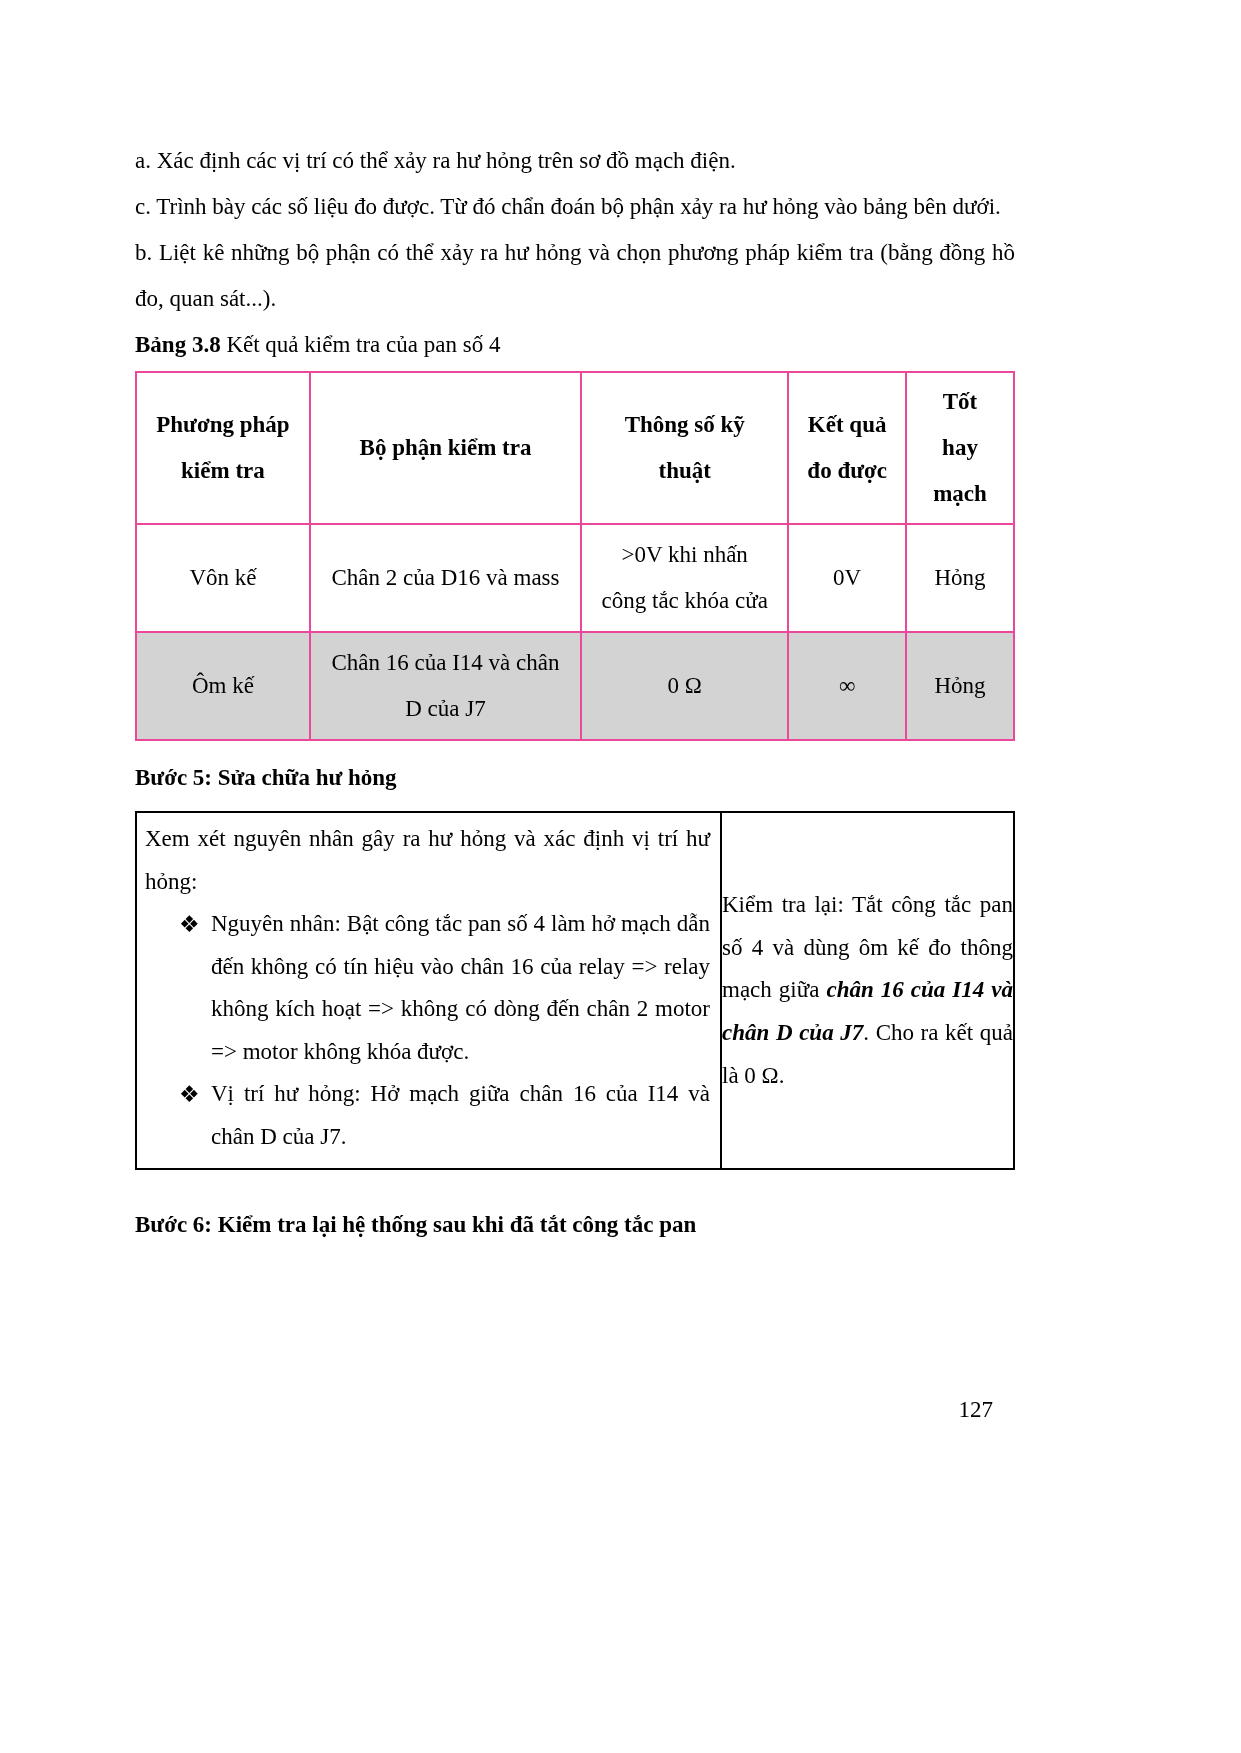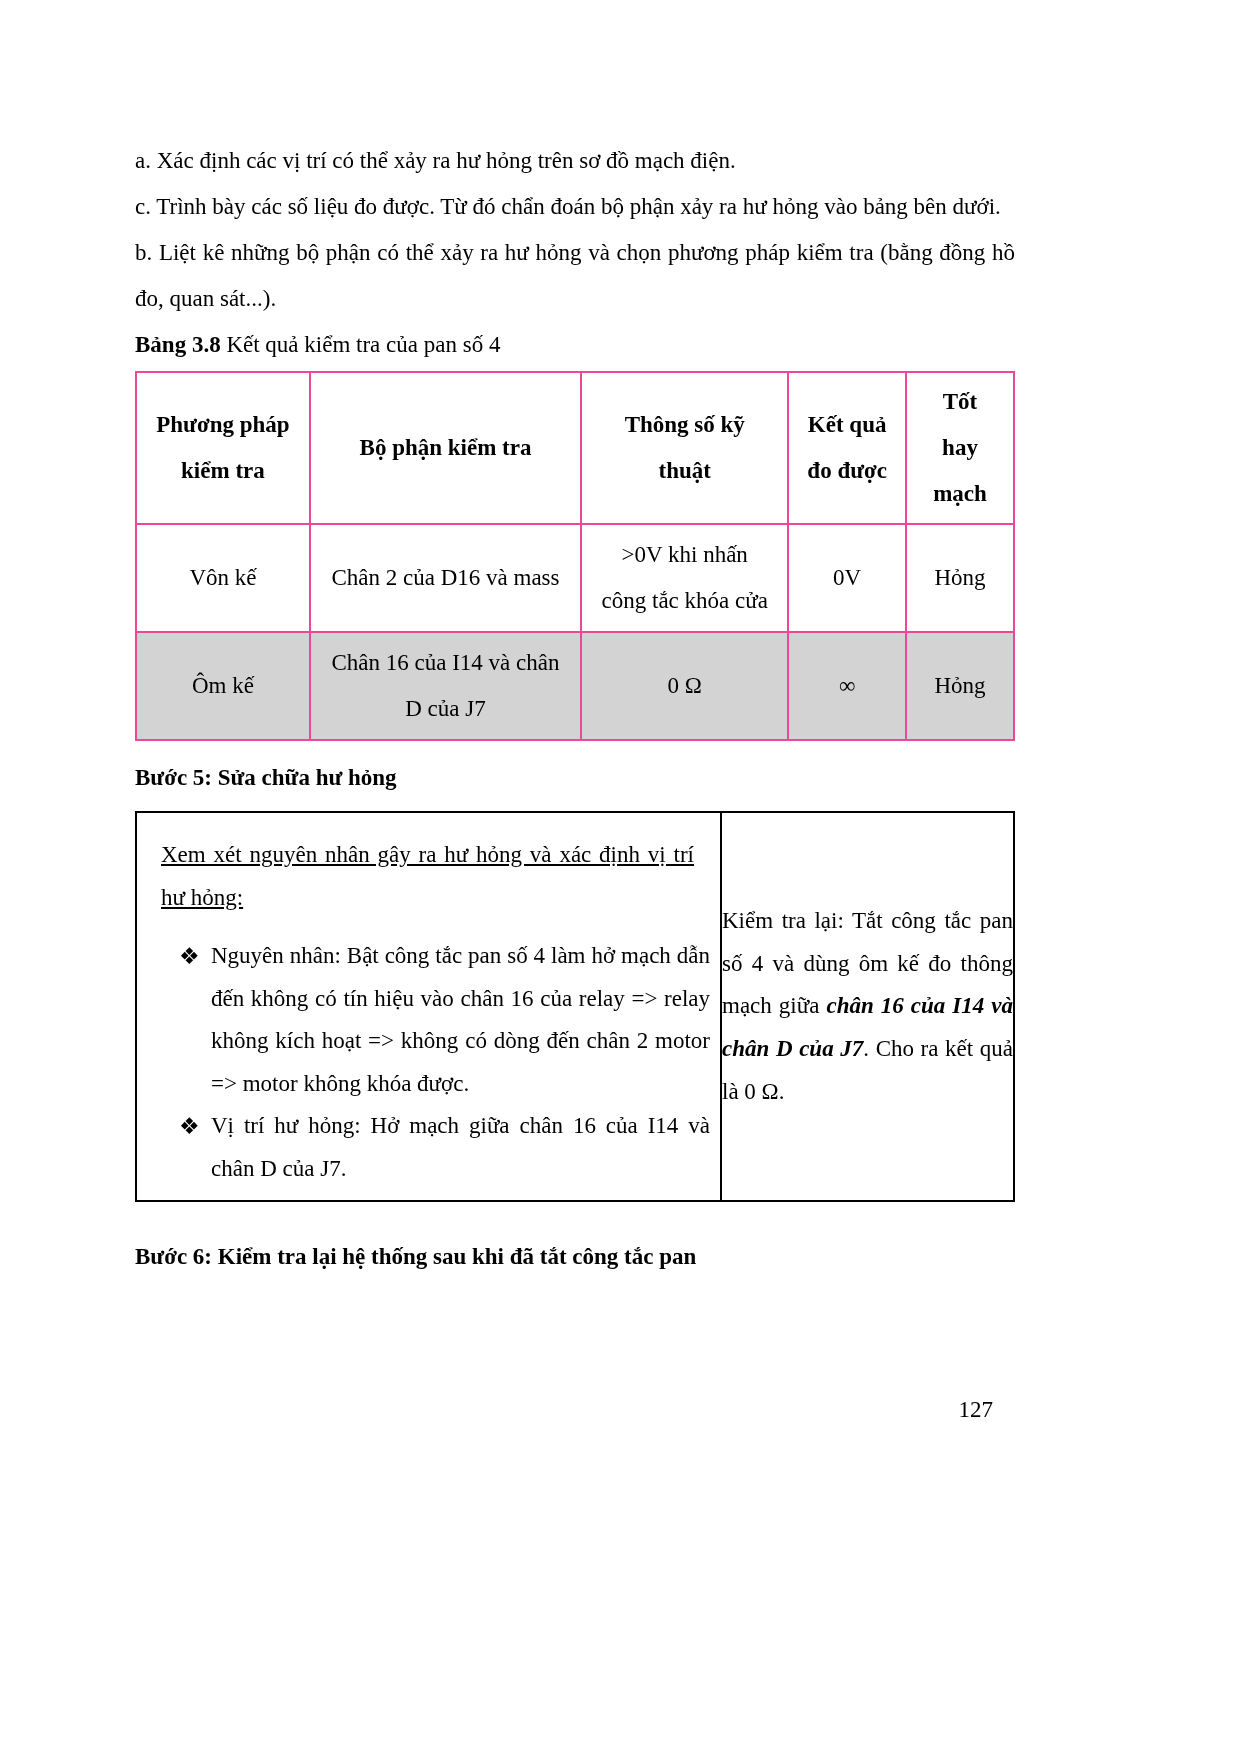--- a/index.html
+++ b/index.html
@@ -60,21 +60,21 @@
     border:2px solid #000;
     margin-top:10px;
   }
   .repair-left {
     width:585px;
     box-sizing:border-box;
     border-right:2px solid #000;
     padding:5px 10px 10px 8px;
     line-height:1.85;
   }
-  .repair-left .intro { margin:16px; text-align:justify;text-decoration:underline; }
+  .repair-left .intro { margin:0; text-align:justify; }
   .bullet { display:flex; text-align:justify; }
   .bullet .marker {
     flex:0 0 32px;
     margin-left:34px;
     font-family:"DejaVu Sans", sans-serif;
   }
   .bullet .btext { flex:1; }
   .repair-right {
     flex:1;
     box-sizing:border-box;

